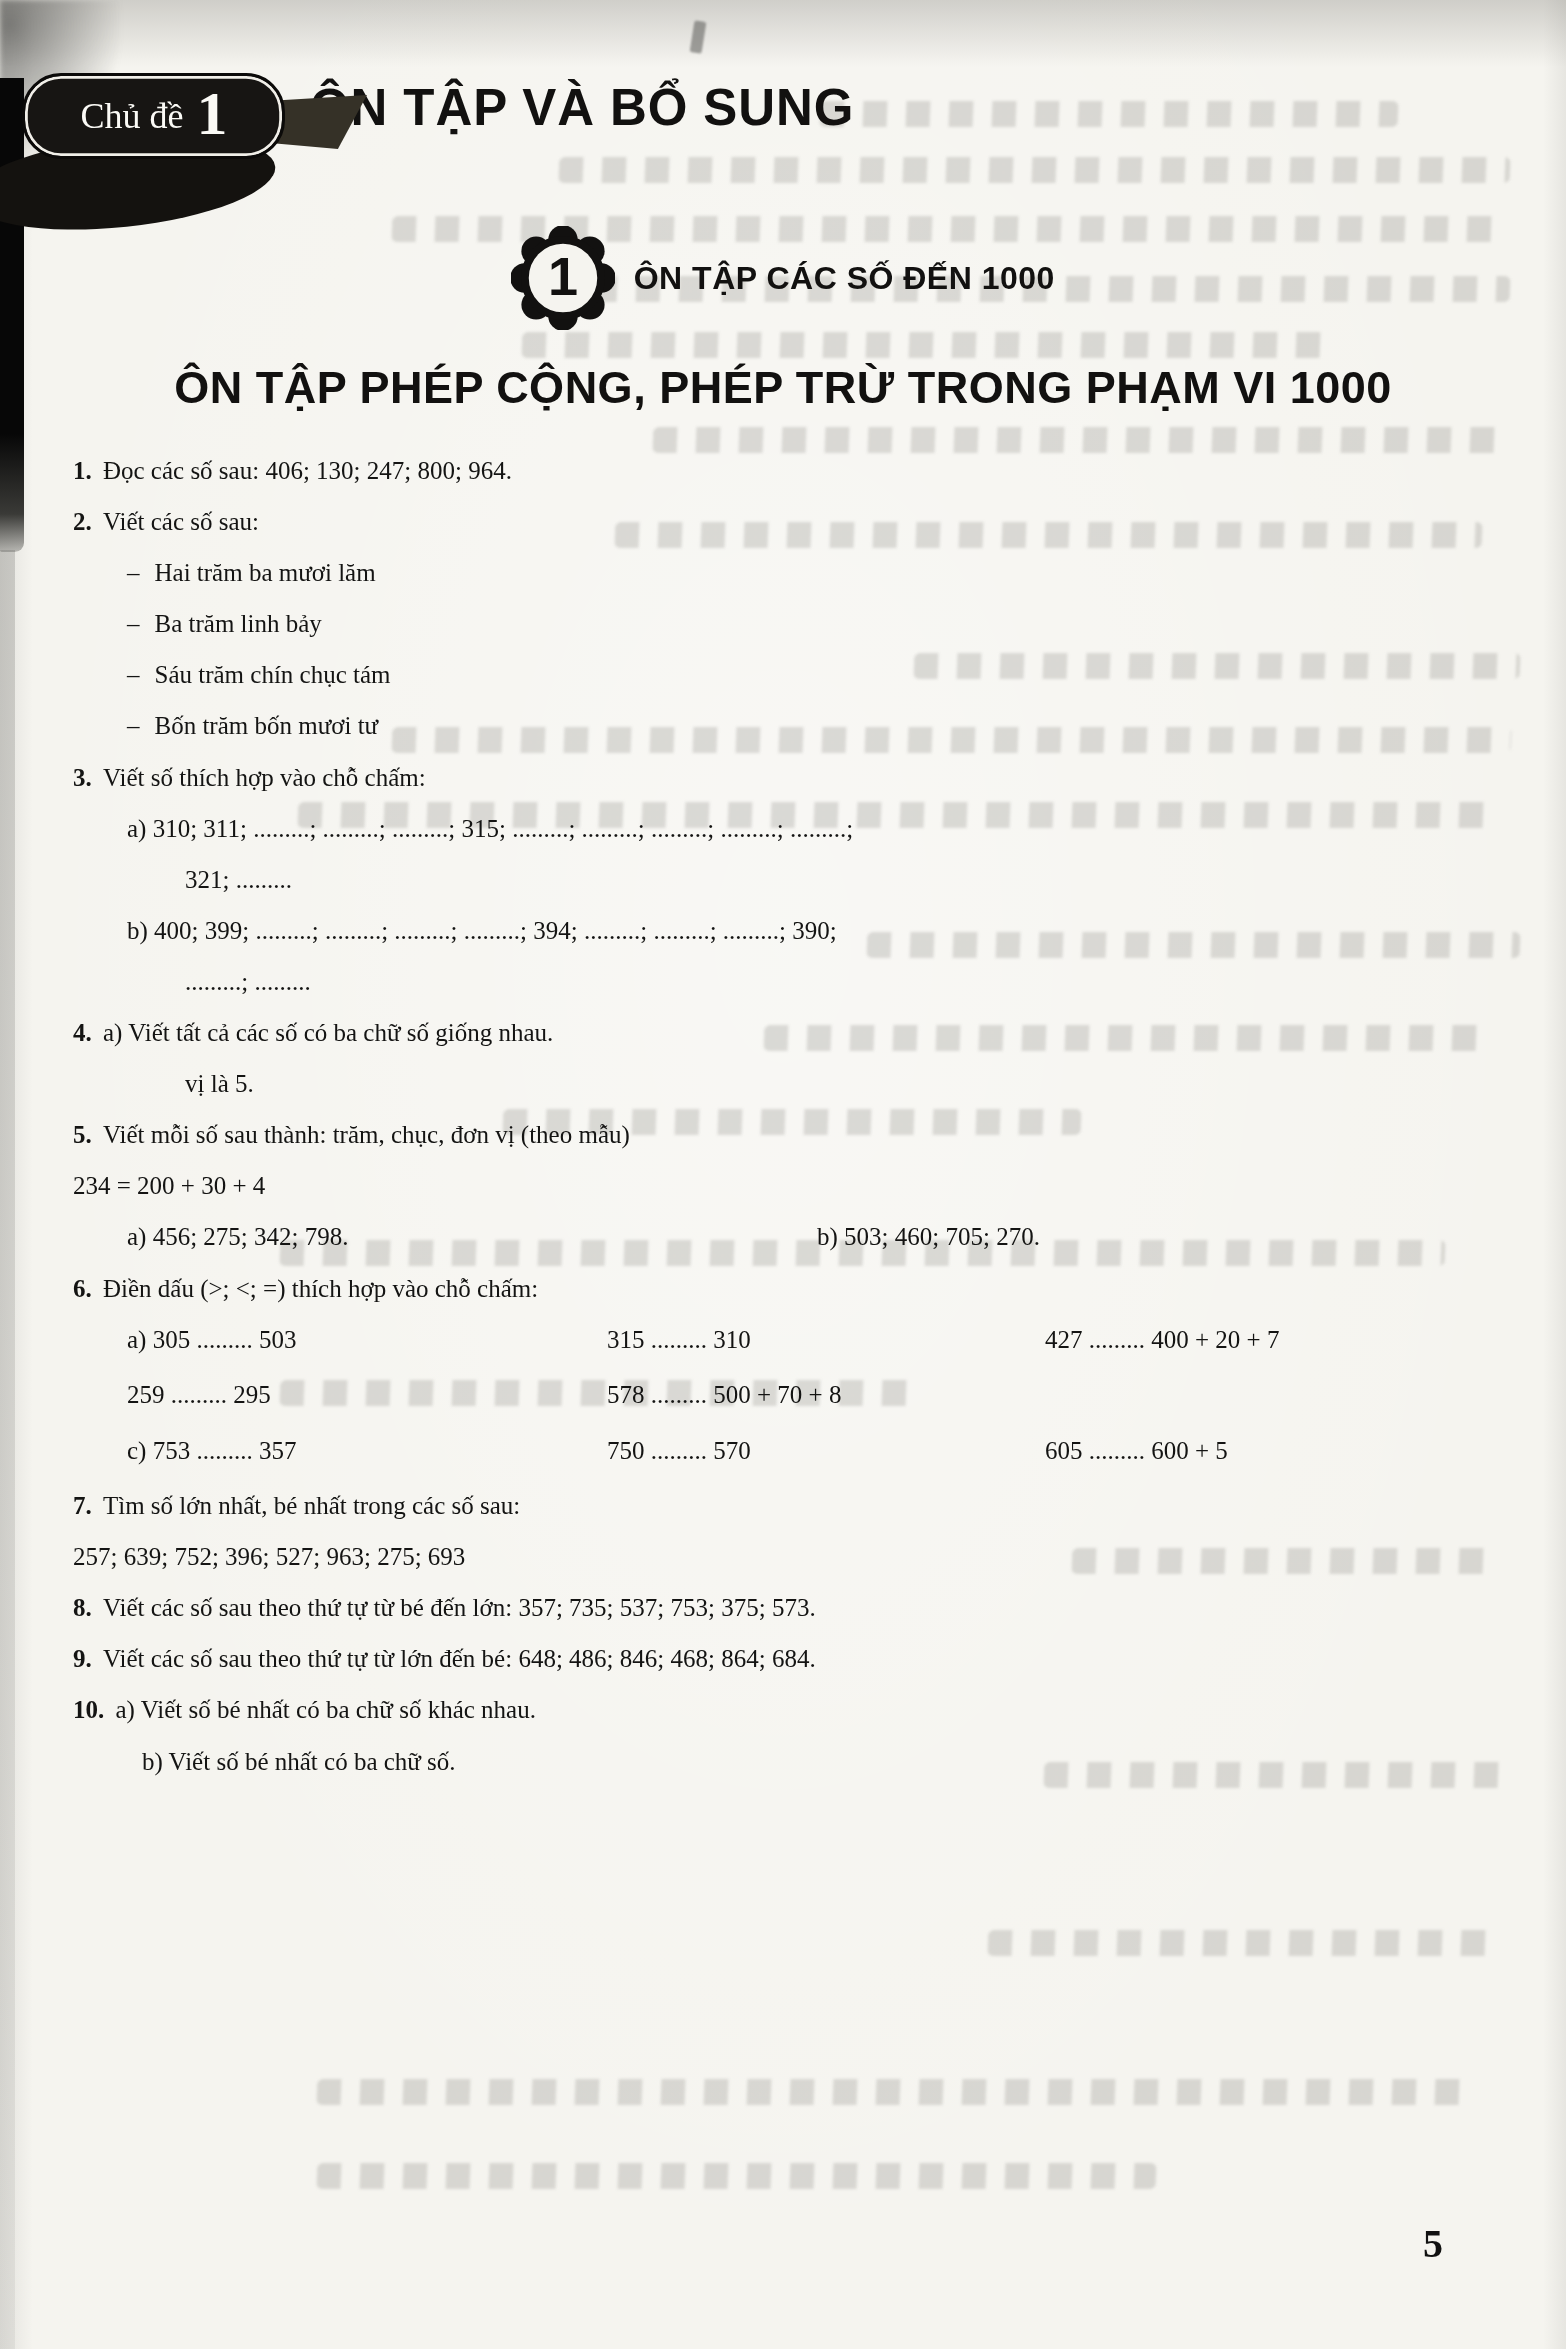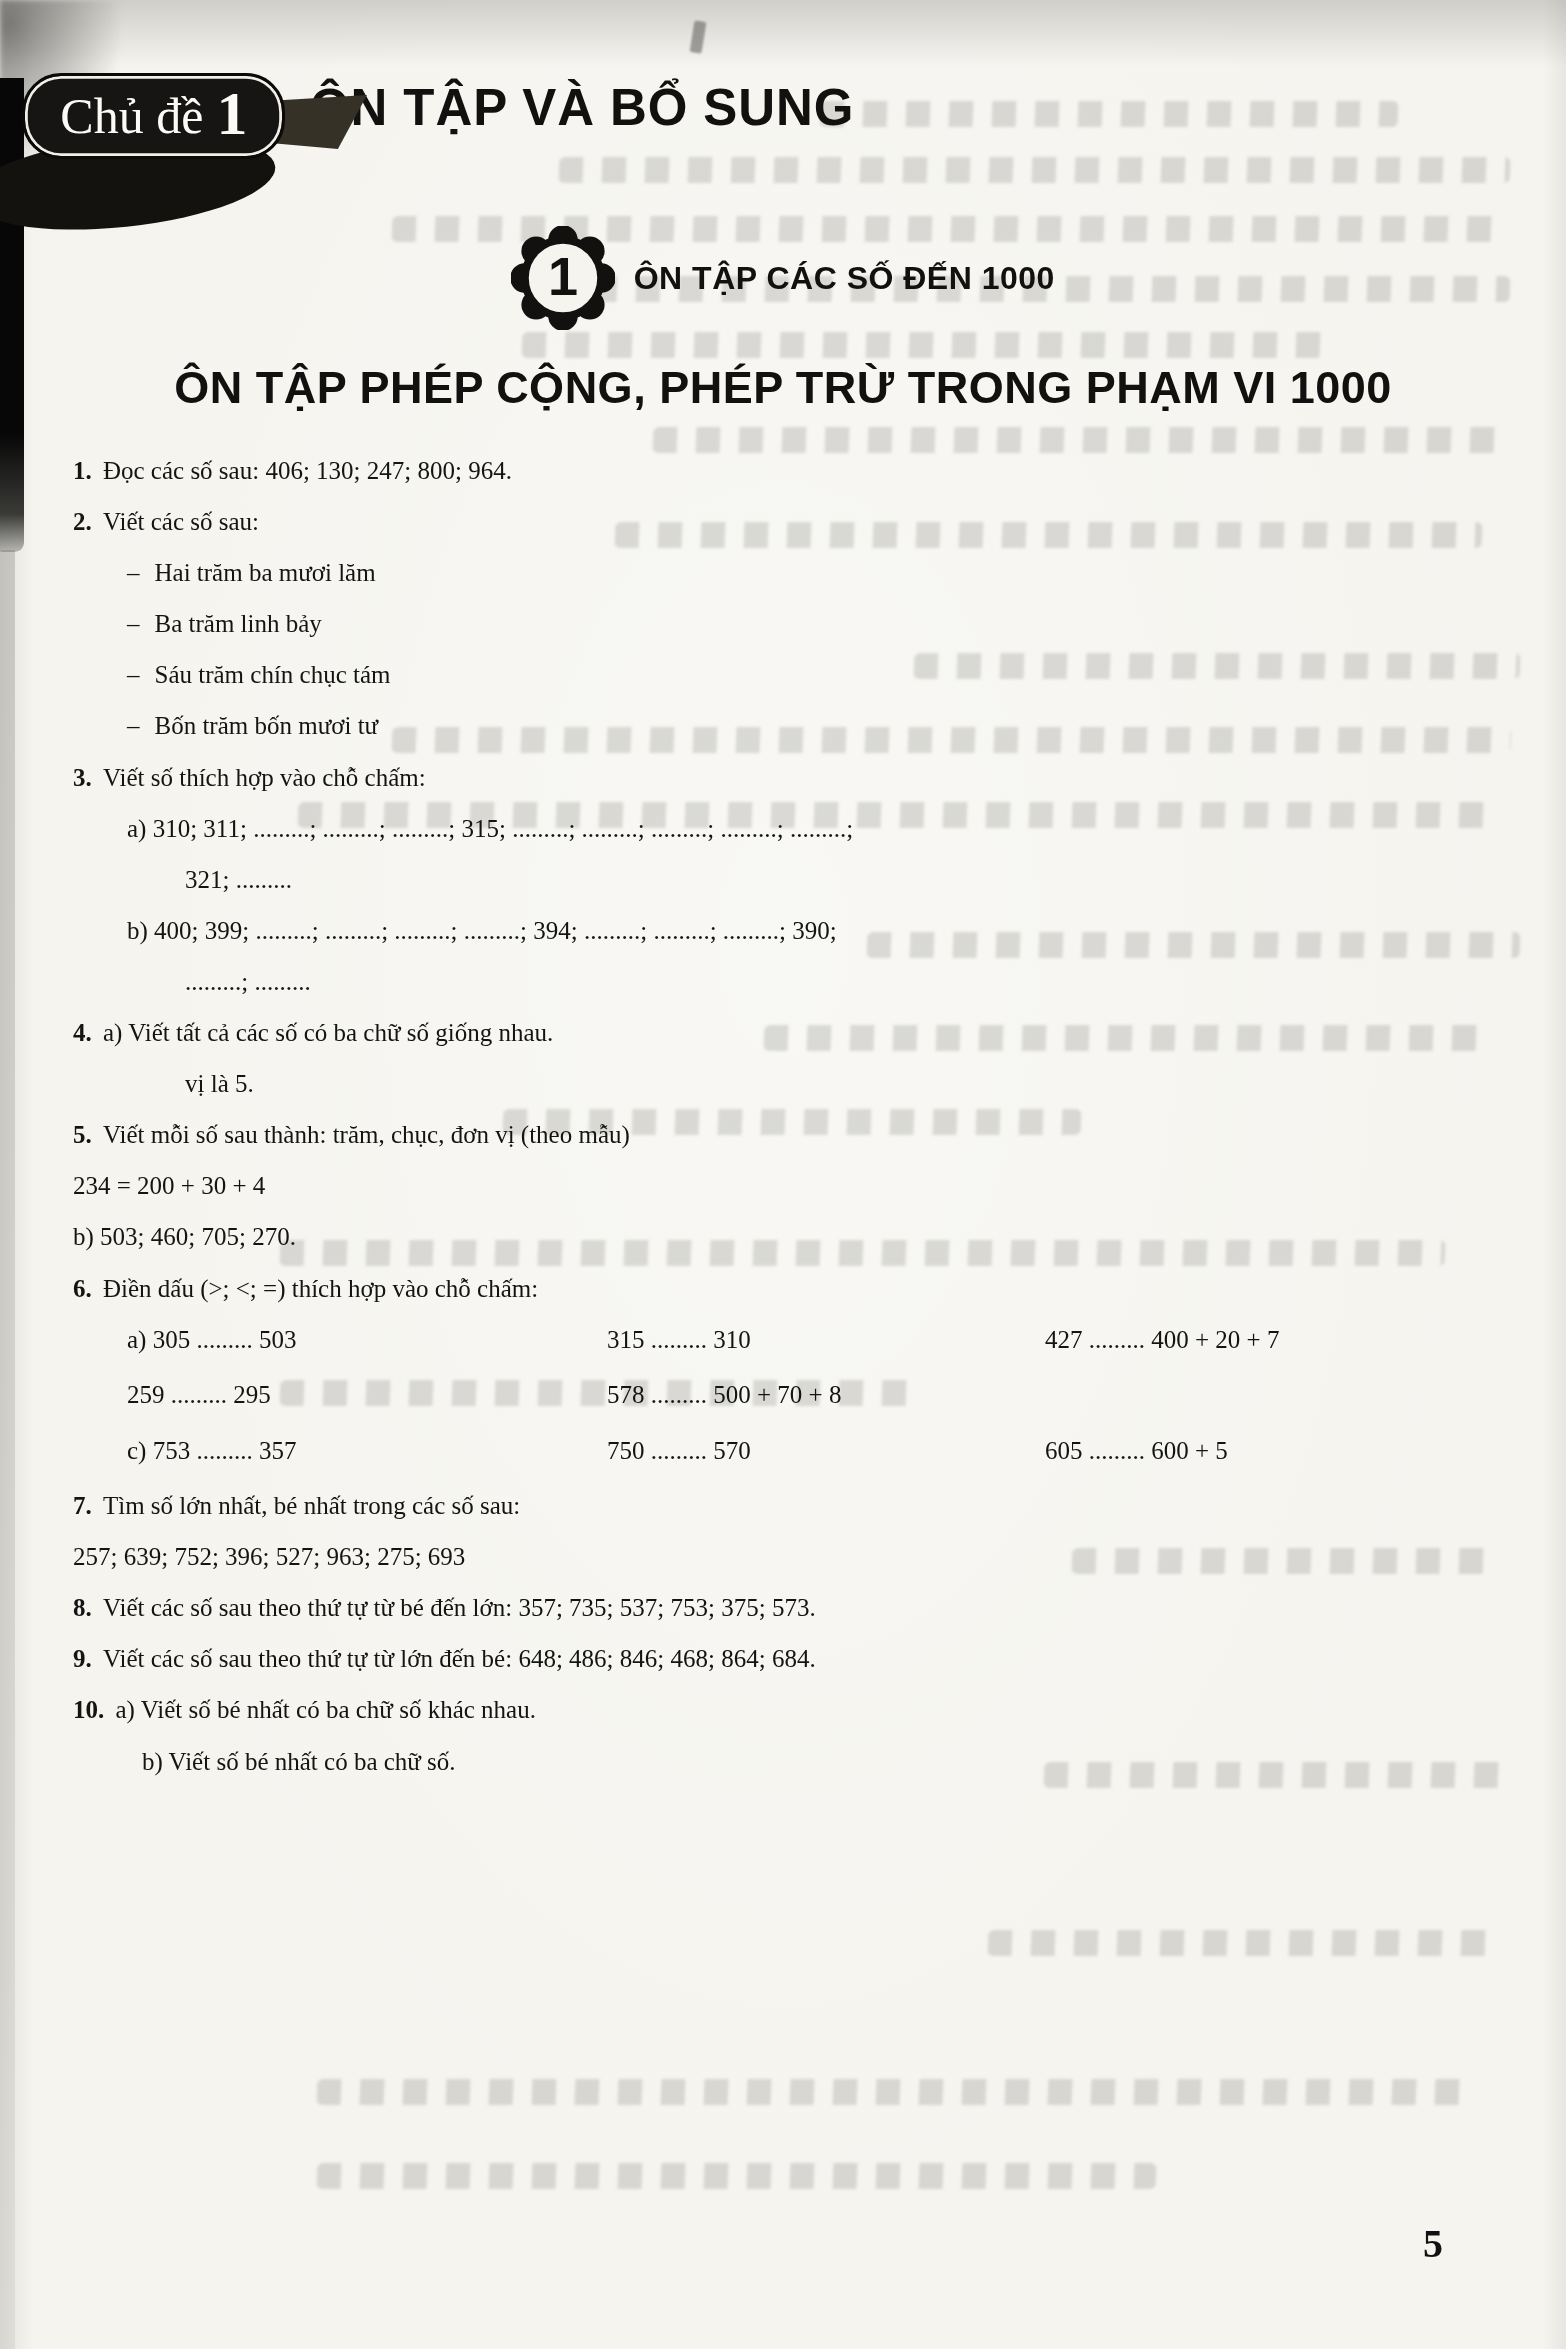--- a/index.html
+++ b/index.html
@@ -27,21 +27,21 @@
     opacity:.55;border-radius:2.8px;transform:rotate(9deg);filter:blur(0.9px);}
   .ghost{position:absolute;height:26px;border-radius:5.6px;filter:blur(1.5px);transform:skewX(-2deg);
     background:repeating-linear-gradient(90deg, rgba(96,95,88,.20) 0 24px, rgba(96,95,88,0) 24px 43px);}
   
   .header{position:relative;height:438px;}
   .swoosh{position:absolute;left:-32px;top:138px;width:308px;height:89px;background:#14120f;
     border-radius:50%;transform:rotate(-6deg);}
   .badge{position:absolute;left:22.4px;top:73px;width:257px;height:80px;background:#171513;
     border:3.7px solid #0b0a09;border-radius:39px;box-shadow:inset 0 0 0 2.8px #f1efe9;
     display:flex;align-items:center;justify-content:center;gap:13px;z-index:2;}
-  .badge-prefix{color:#fbfaf6;font-size:50px;font-family:"Liberation Serif","DejaVu Serif",serif;}
+  .badge-prefix{color:#fbfaf6;font-size:36px;font-family:"Liberation Serif","DejaVu Serif",serif;}
   .badge-num{color:#fbfaf6;font-size:62px;font-weight:bold;line-height:1;
     font-family:"Liberation Serif","DejaVu Serif",serif;padding-bottom:5.6px;}
   .pennant{position:absolute;left:276px;top:95px;width:91px;height:54px;background:#353127;
     clip-path:polygon(0 10%, 100% 0%, 68% 100%, 0 90%);z-index:1;}
   .chapter-title{position:absolute;left:310px;top:78px;margin:0;font-size:51px;letter-spacing:0.9px;
     font-family:"Liberation Sans","DejaVu Sans",sans-serif;font-weight:800;color:#121110;}
   .lesson-row{position:absolute;left:0;right:0;top:226px;display:flex;align-items:center;
     justify-content:center;gap:18.6px;}
   .flower{position:relative;width:104px;height:104px;flex:0 0 auto;}
   .flower svg{position:absolute;inset:0;}
@@ -162,20 +162,21 @@
     <div class="line">
       <span class="num">4.</span><span>a) Viết tất cả các số có ba chữ số giống nhau.</span>
     </div>
     <div class="line cont">vị là 5.</div>
 
     <div class="line">
       <span class="num">5.</span><span>Viết mỗi số sau thành: trăm, chục, đơn vị (theo mẫu)</span>
     </div>
     <div class="line center">234 = 200 + 30 + 4</div>
     <div class="line cols">
+      <span class="col-a">a) 456; 275; 342; 798.</span>
       <span class="col-b">b) 503; 460; 705; 270.</span>
     </div>
 
     <div class="line">
       <span class="num">6.</span><span>Điền dấu (&gt;; &lt;; =) thích hợp vào chỗ chấm:</span>
     </div>
     <div class="line g6">
       <span>a) 305 ......... 503</span>
       <span>315 ......... 310</span>
       <span>427 ......... 400 + 20 + 7</span>

